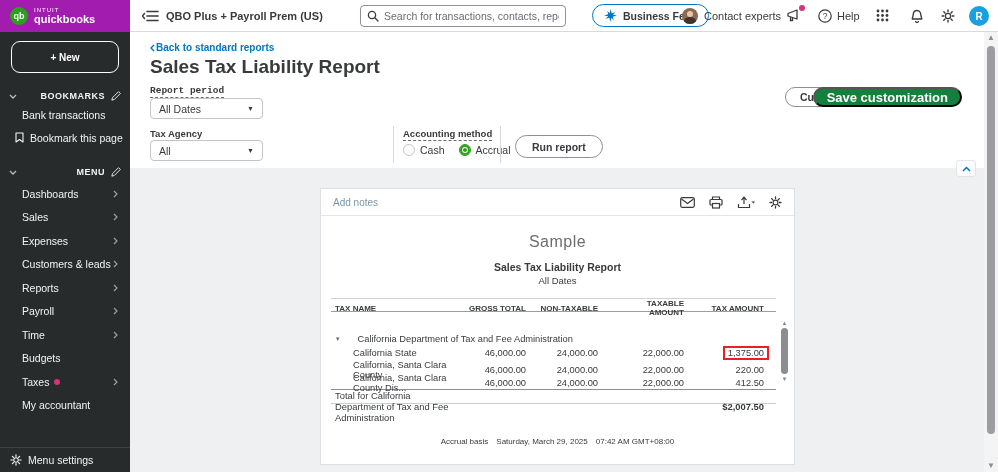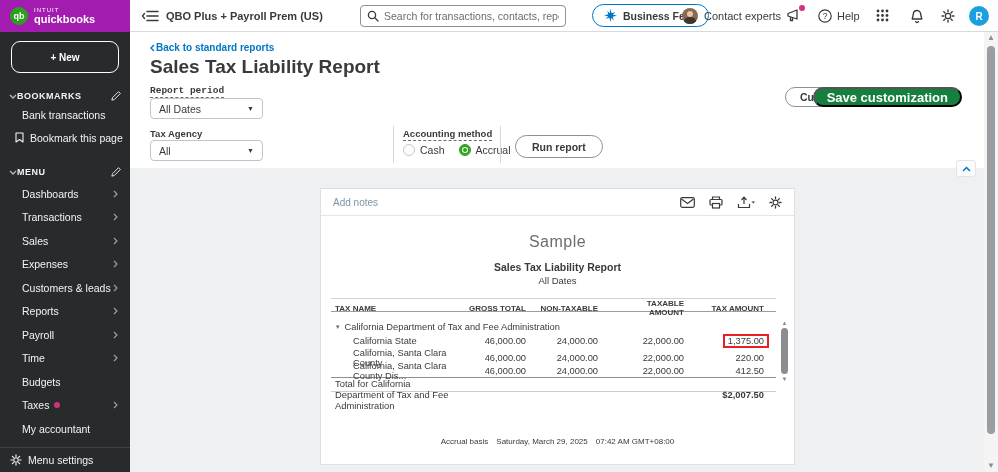--- a/index.html
+++ b/index.html
@@ -28,21 +28,21 @@
   .mega { position:absolute; left:786px; top:8px; cursor:pointer; }
   .mega .dot { position:absolute; right:-3px; top:-3px; width:6px; height:6px; border-radius:50%; background:#d4327c; }
   .help { position:absolute; left:818px; top:0; height:32px; display:flex; align-items:center; gap:5px; cursor:pointer; }
   .help span { font-size:11px; color:#393a3d; }
   .tb-icon { position:absolute; top:9px; cursor:pointer; }
   .avatar-r { position:absolute; left:969px; top:6px; width:20px; height:20px; border-radius:50%; background:#1a9fe0; color:#fff; font-size:10px; font-weight:bold; display:flex; align-items:center; justify-content:center; cursor:pointer; }
 
   
   .sidebar { position:absolute; left:0; top:32px; width:130px; height:440px; background:#282b2c; color:#f2f3f3; z-index:4; }
   .new-btn { margin:9px auto 0; width:108px; height:32px; border:1.5px solid #fff; border-radius:9px; display:flex; align-items:center; justify-content:center; font-size:10px; font-weight:bold; color:#fff; cursor:pointer; }
-  .sec-head { display:flex; align-items:center; padding:0 9px; margin-top:16px; height:14px; gap:0; }
+  .sec-head { display:flex; align-items:center; padding:0 9px; margin-top:16px; height:14px; gap:6px;text-align:right; }
   .sec-head .lbl { font-size:9px; font-weight:bold; letter-spacing:0.5px; flex:1; }
   .side-link { padding-left:22px; font-size:10.5px; height:23px; display:flex; align-items:center; cursor:pointer; }
   .bm-page { display:flex; align-items:center; gap:6px; padding-left:15px; height:23px; font-size:10.5px; cursor:pointer; }
   .menu-list { margin-top:3px; }
   .menu-item { height:23.5px; display:flex; align-items:center; padding:0 12px 0 22px; font-size:10.5px; cursor:pointer; }
   .menu-item .mi-label { flex:1; display:flex; align-items:center; gap:5px; }
   .pink-dot { width:6px; height:6px; border-radius:50%; background:#d4327c; display:inline-block; }
   .menu-settings { position:absolute; bottom:0; left:0; width:130px; height:25px; border-top:1px solid #3e4243; display:flex; align-items:center; gap:6px; padding-left:10px; font-size:10.5px; cursor:pointer; }
 
   
@@ -76,21 +76,21 @@
   .notes-icons .ni { cursor:pointer; display:flex; align-items:center; }
   .watermark { text-align:center; margin-top:17px; font-size:16px; color:#6c6d72; letter-spacing:0.5px; }
   .rpt-title { text-align:center; margin-top:10px; font-size:10.5px; font-weight:bold; color:#393a3d; }
   .rpt-sub { text-align:center; margin-top:2px; font-size:9.5px; color:#393a3d; }
   .rtable { position:absolute; left:10px; top:109px; width:445px; font-size:9.3px; color:#393a3d; }
   .trow { display:grid; grid-template-columns:1fr 88px 72px 86px 80px; align-items:center; }
   .trow .c { text-align:right; padding-right:12px; }
   .trow .n { text-align:left; }
   .thead { height:14px; border-top:1px solid #cfd2d6; border-bottom:1px solid #9a9da3; font-size:8px; font-weight:bold; }
   .thead .n { padding-left:4px; }
-  .group-row { height:14px; margin-top:8px; display:flex; align-items:center; gap:5px; padding-left:5px; }
+  .group-row { height:14px; margin-top:20px; display:flex; align-items:center; gap:18px; padding-left:5px; }
   .group-row .tri { font-size:7px; color:#6b6c72; }
   .data-row { height:13.5px; }
   .data-row .n { padding-left:22px; }
   .red-box { display:inline-block; border:2px solid #ee1c25; padding:0 3px; margin-right:-5px; }
   .total-row { height:15px; margin-top:2px; border-top:1px solid #8b8e93; border-bottom:1px solid #c9ccd1; font-size:9.4px; }
   .total-row .n { padding-left:4px; }
   .total-row .val { font-weight:bold; }
   .inner-scroll { position:absolute; left:459px; top:131px; width:9px; height:62px; display:flex; flex-direction:column; align-items:center; }
   .inner-scroll .arr { font-size:6px; color:#85878a; line-height:6px; }
   .inner-scroll .thumb { width:7px; flex:1; margin:2px 0; background:#8b8d90; border-radius:3.5px; }
@@ -213,28 +213,20 @@
         </svg>
       <span class="lbl">MENU</span>
       <svg width="10" height="10" viewBox="0 0 12 12">
           <path d="M1 11l0.8-3L9 0.8 11.2 3 4 10.2 1 11z" fill="none" stroke="#f2f3f3" stroke-width="1.1"></path>
         </svg>
     </div>
     <div class="menu-list">
       <div class="menu-item">
           <span class="mi-label">
             <span>Dashboards</span>
-          </span>
-          <svg width="5" height="8" viewBox="0 0 5 8">
-            <path d="M1 1l3 3-3 3" fill="none" stroke="#9da0a2" stroke-width="1.2"></path>
-          </svg>
-        </div>
-      <div class="menu-item">
-          <span class="mi-label">
-            <span>Transactions</span>
           </span>
           <svg width="5" height="8" viewBox="0 0 5 8">
             <path d="M1 1l3 3-3 3" fill="none" stroke="#9da0a2" stroke-width="1.2"></path>
           </svg>
         </div>
       <div class="menu-item">
           <span class="mi-label">
             <span>Sales</span>
           </span>
           <svg width="5" height="8" viewBox="0 0 5 8">

